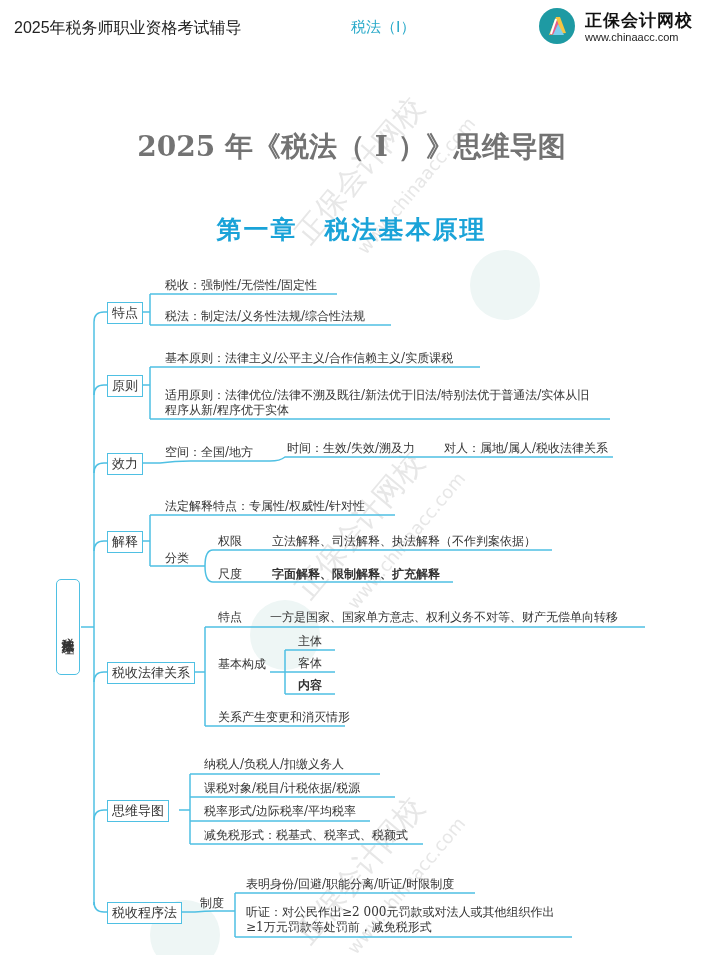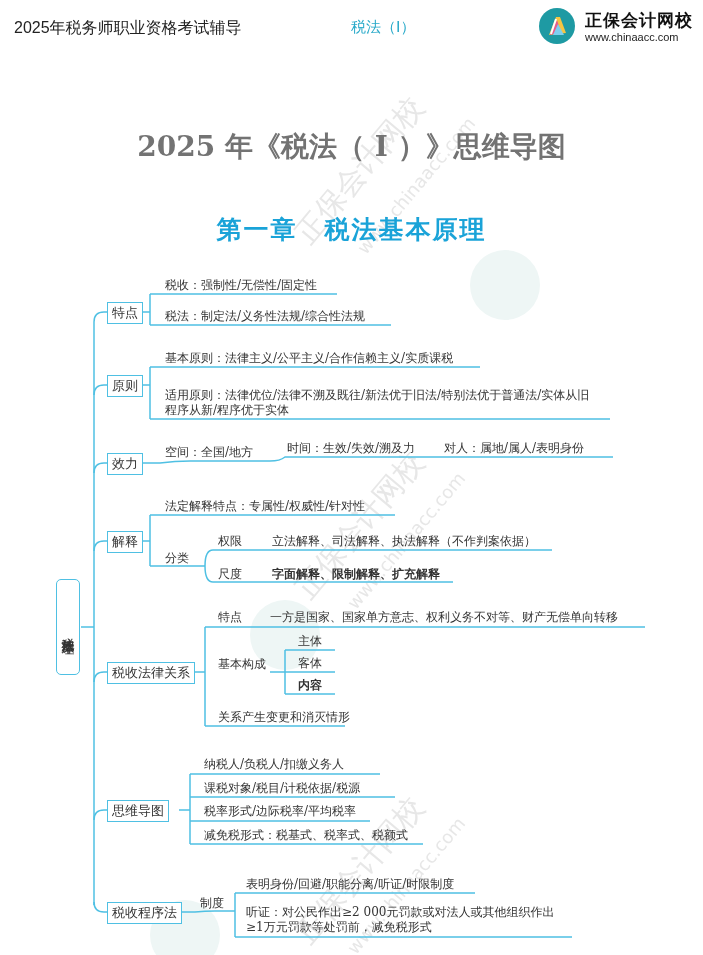--- a/index.html
+++ b/index.html
@@ -90,21 +90,21 @@
 <div class="t" style="left:165px;top:309px;">税法：制定法/义务性法规/综合性法规</div>
 
 <div class="node" style="left:107px;top:375px;">原则</div>
 <div class="t" style="left:165px;top:351px;">基本原则：法律主义/公平主义/合作信赖主义/实质课税</div>
 <div class="t" style="left:165px;top:388px;">适用原则：法律优位/法律不溯及既往/新法优于旧法/特别法优于普通法/实体从旧</div>
 <div class="t" style="left:165px;top:403px;">程序从新/程序优于实体</div>
 
 <div class="node" style="left:107px;top:453px;">效力</div>
 <div class="t" style="left:165px;top:445px;">空间：全国/地方</div>
 <div class="t" style="left:287px;top:441px;text-align:right;">时间：生效/失效/溯及力</div>
-<div class="t" style="left:444px;top:441px;">对人：属地/属人/表明身份</div>
+<div class="t" style="left:444px;top:441px;">对人：属地/属人/税收法律关系</div>
 
 <div class="node" style="left:107px;top:531px;">解释</div>
 <div class="t" style="left:165px;top:499px;">法定解释特点：专属性/权威性/针对性</div>
 <div class="t" style="left:165px;top:551px;">分类</div>
 <div class="t" style="left:218px;top:534px;">权限</div>
 <div class="t" style="left:272px;top:534px;">立法解释、司法解释、执法解释（不作判案依据）</div>
 <div class="t" style="left:218px;top:567px;">尺度</div>
 <div class="t" style="left:272px;top:567px;font-weight:bold;">字面解释、限制解释、扩充解释</div>
 
 <div class="node" style="left:107px;top:662px;">税收法律关系</div>

